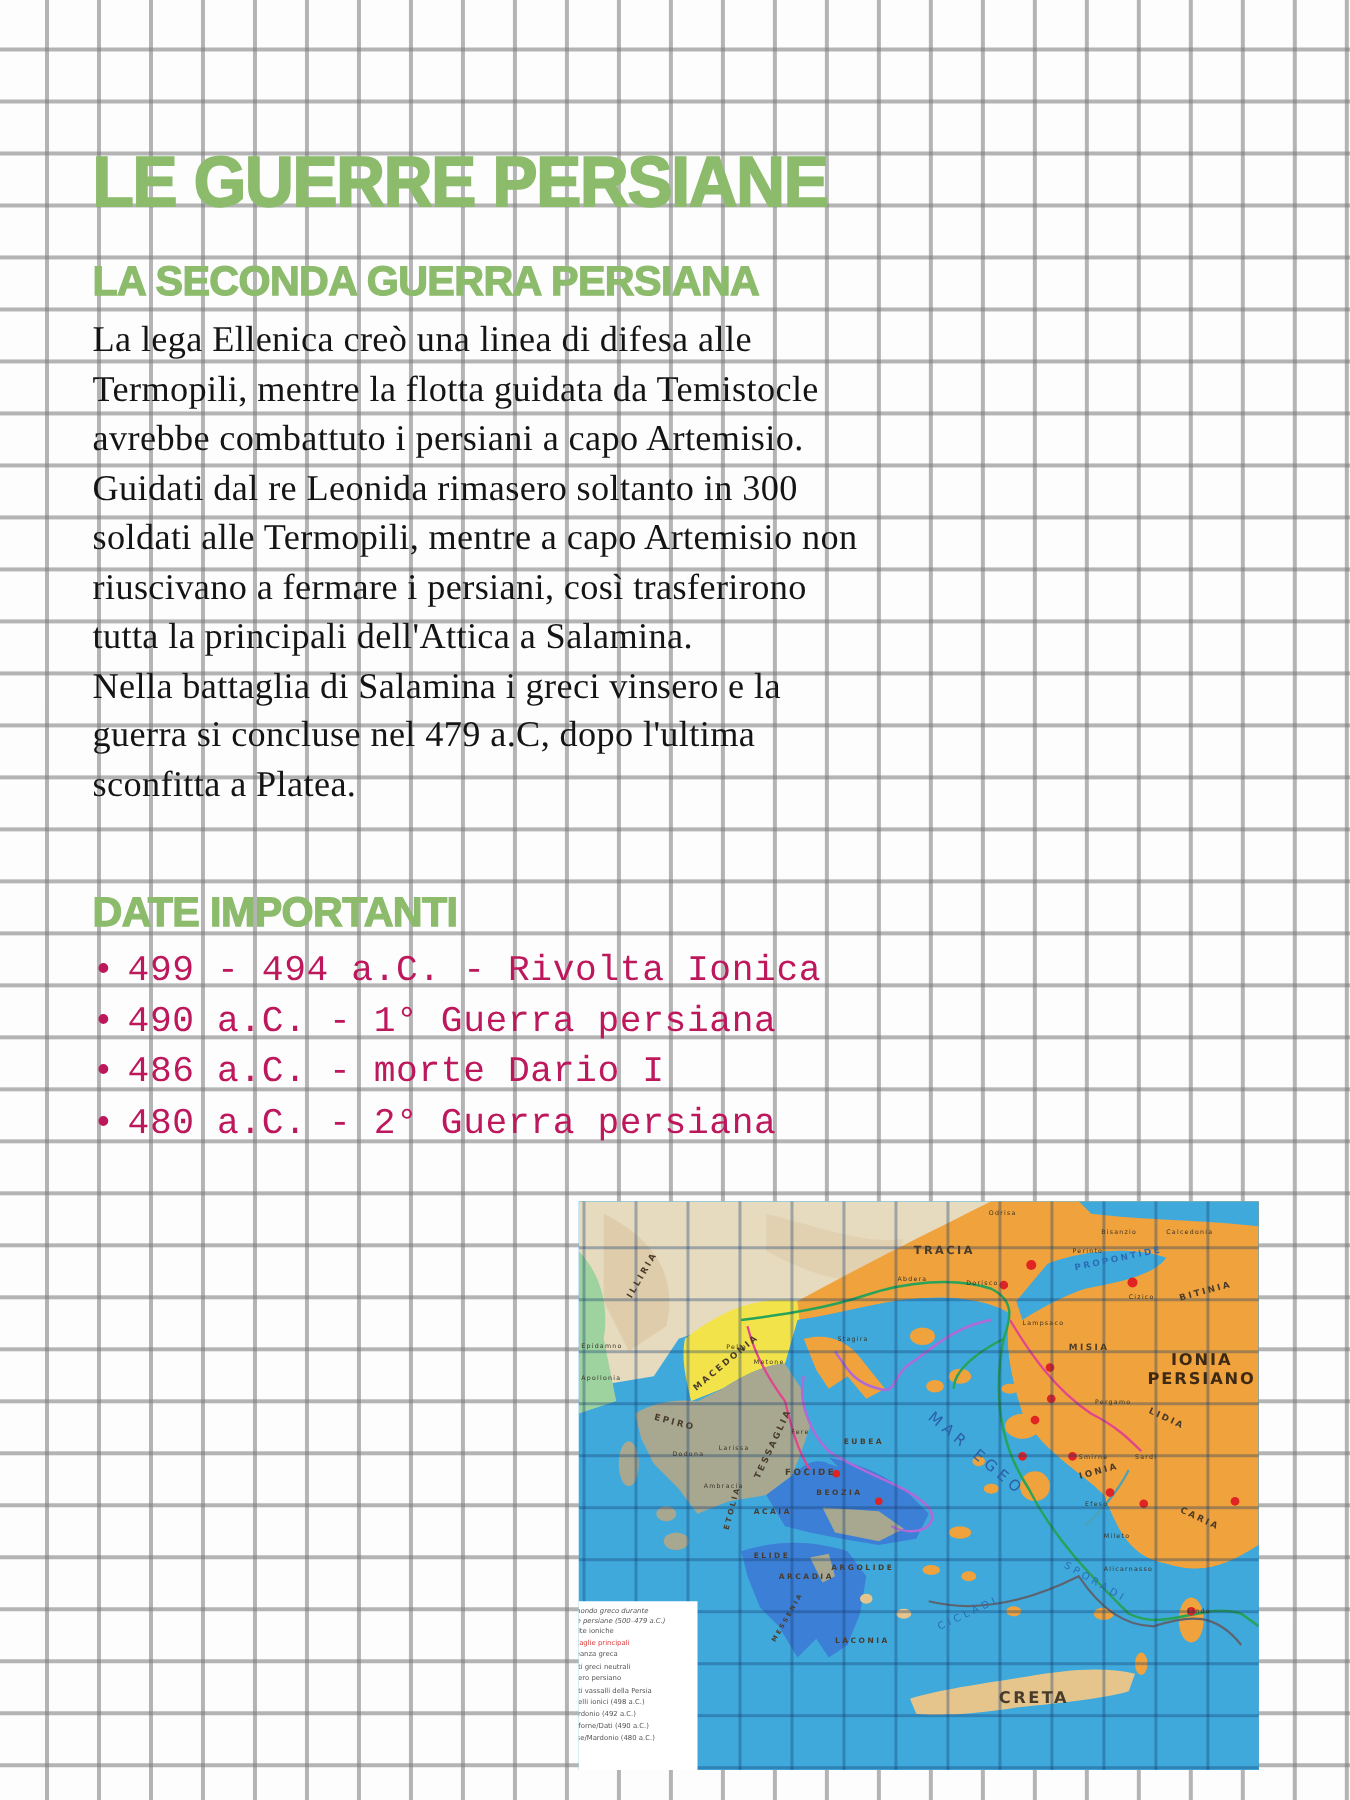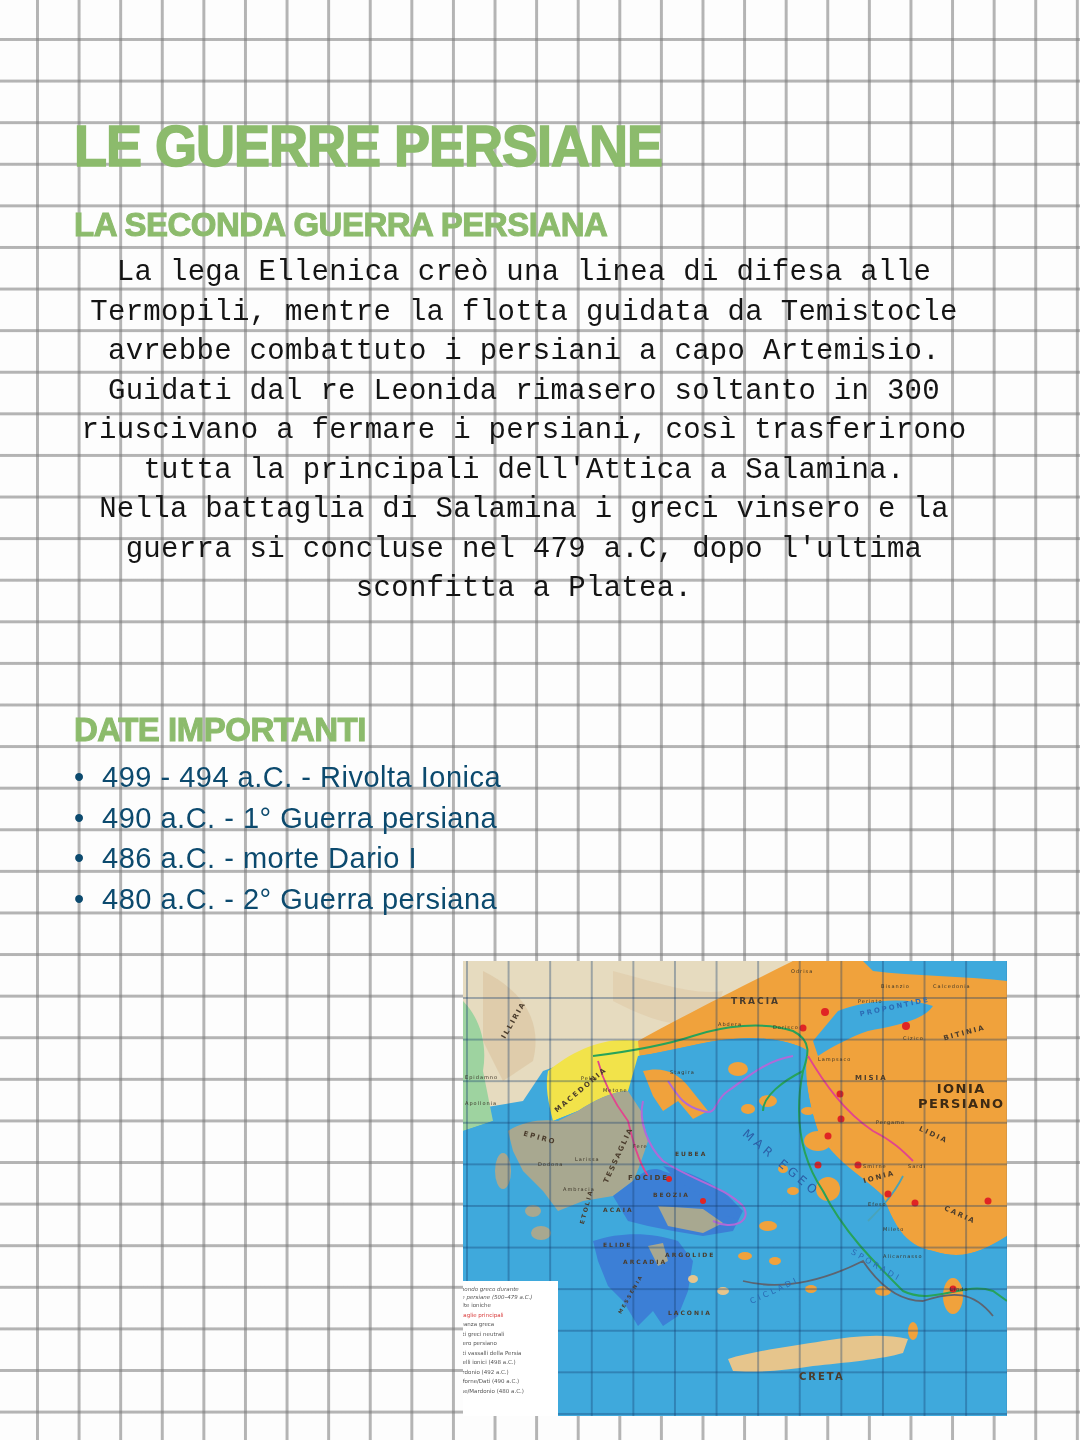--- a/index.html
+++ b/index.html
@@ -25,29 +25,29 @@
     font-family: "Liberation Sans", sans-serif; font-weight: 900;
     font-size: 33px; letter-spacing: -0.5px; color: #8cbb6c;
     -webkit-text-stroke: 1px #8cbb6c; line-height: 44px; white-space: nowrap;
   }
   .subtitle.dates { top: 708px; }
   .para {
     position: absolute; left: 74px; top: 253px; width: 900px; margin: 0; padding: 0;
   }
   .para .line {
     display: block; height: 39.5px; line-height: 39.5px;
-    font-family: Liberation Mono, monospace; font-size: 29px; color: #141414;
-    white-space: nowrap; letter-spacing: 0.3px; text-align: center;
+    font-family: Liberation Serif, serif; font-size: 29px; color: #141414;
+    white-space: nowrap; letter-spacing: 0.3px;
   }
   .dates-list {
     position: absolute; left: 74px; top: 757px; margin: 0; padding: 0; list-style: none;
   }
   .dates-list li {
-    height: 40.5px; line-height: 40.5px; font-size: 29px; color: #0c4a6e;
-    font-family: Liberation Sans, sans-serif; white-space: nowrap; letter-spacing: 0.5px;
+    height: 40.5px; line-height: 40.5px; font-size: 29px; color: #be185d;
+    font-family: Liberation Mono, monospace; white-space: nowrap; letter-spacing: 0.5px;
   }
   .dates-list .bullet { display: inline-block; width: 28px; }
 
   .map {
     position: absolute; left: 463px; top: 961px; width: 544px; height: 455px;
     overflow: hidden; background: #3fa9dc;
   }
   .map svg { position: absolute; left: 0; top: 0; }
   .map-grid {
     position: absolute; inset: 0;
@@ -81,20 +81,21 @@
 <body>
 
 <div class="title">LE GUERRE PERSIANE</div>
 <div class="subtitle">LA SECONDA GUERRA PERSIANA</div>
 
 <div class="para">
   <span class="line">La lega Ellenica creò una linea di difesa alle</span>
   <span class="line">Termopili, mentre la flotta guidata da Temistocle</span>
   <span class="line">avrebbe combattuto i persiani a capo Artemisio.</span>
   <span class="line">Guidati dal re Leonida rimasero soltanto in 300</span>
+  <span class="line">soldati alle Termopili, mentre a capo Artemisio non</span>
   <span class="line">riuscivano a fermare i persiani, così trasferirono</span>
   <span class="line">tutta la principali dell'Attica a Salamina.</span>
   <span class="line">Nella battaglia di Salamina i greci vinsero e la</span>
   <span class="line">guerra si concluse nel 479 a.C, dopo l'ultima</span>
   <span class="line">sconfitta a Platea.</span>
 </div>
 
 <div class="subtitle dates">DATE IMPORTANTI</div>
 <ul class="dates-list">
   <li><span class="bullet">•</span><span>499 - 494 a.C. - Rivolta Ionica</span></li>
@@ -209,21 +210,21 @@
   <span class="map-label region" style="left:480px; top:250px; transform:rotate(25deg); font-size:7px;">CARIA</span>
   <span class="map-label region" style="left:480px; top:68px; transform:rotate(-15deg); font-size:7px;">BITINIA</span>
   <span class="map-label region blue" style="left:396px; top:42px; transform:rotate(-12deg); font-size:7px;">PROPONTIDE</span>
   <span class="map-label big" style="left:455px; top:120px;">
     <span style="display:block">IONIA</span>
     <span style="display:block">PERSIANO</span>
   </span>
   <span class="map-label sea" style="left:270px; top:195px; transform:rotate(40deg);">MAR EGEO</span>
   <span class="map-label blue" style="left:285px; top:325px; transform:rotate(-25deg); letter-spacing:3px;">CICLADI</span>
   <span class="map-label blue" style="left:385px; top:300px; transform:rotate(30deg); letter-spacing:3px;">SPORADI</span>
-  <span class="map-label region" style="left:336px; top:390px; font-size:10px;margin-top:20px;">CRETA</span>
+  <span class="map-label region" style="left:336px; top:390px; font-size:13px;">CRETA</span>
 
   <span class="map-label" style="left:328px; top:7px; font-size:5px;">Odrisa</span>
   <span class="map-label" style="left:418px; top:22px; font-size:5px;">Bisanzio</span>
   <span class="map-label" style="left:470px; top:22px; font-size:5px;">Calcedonia</span>
   <span class="map-label" style="left:395px; top:37px; font-size:5px;">Perinto</span>
   <span class="map-label" style="left:255px; top:60px; font-size:5px;">Abdera</span>
   <span class="map-label" style="left:310px; top:63px; font-size:5px;">Dorisco</span>
   <span class="map-label" style="left:355px; top:95px; font-size:5px;">Lampsaco</span>
   <span class="map-label" style="left:440px; top:74px; font-size:5px;">Cizico</span>
   <span class="map-label" style="left:118px; top:114px; font-size:5px;">Pella</span>

